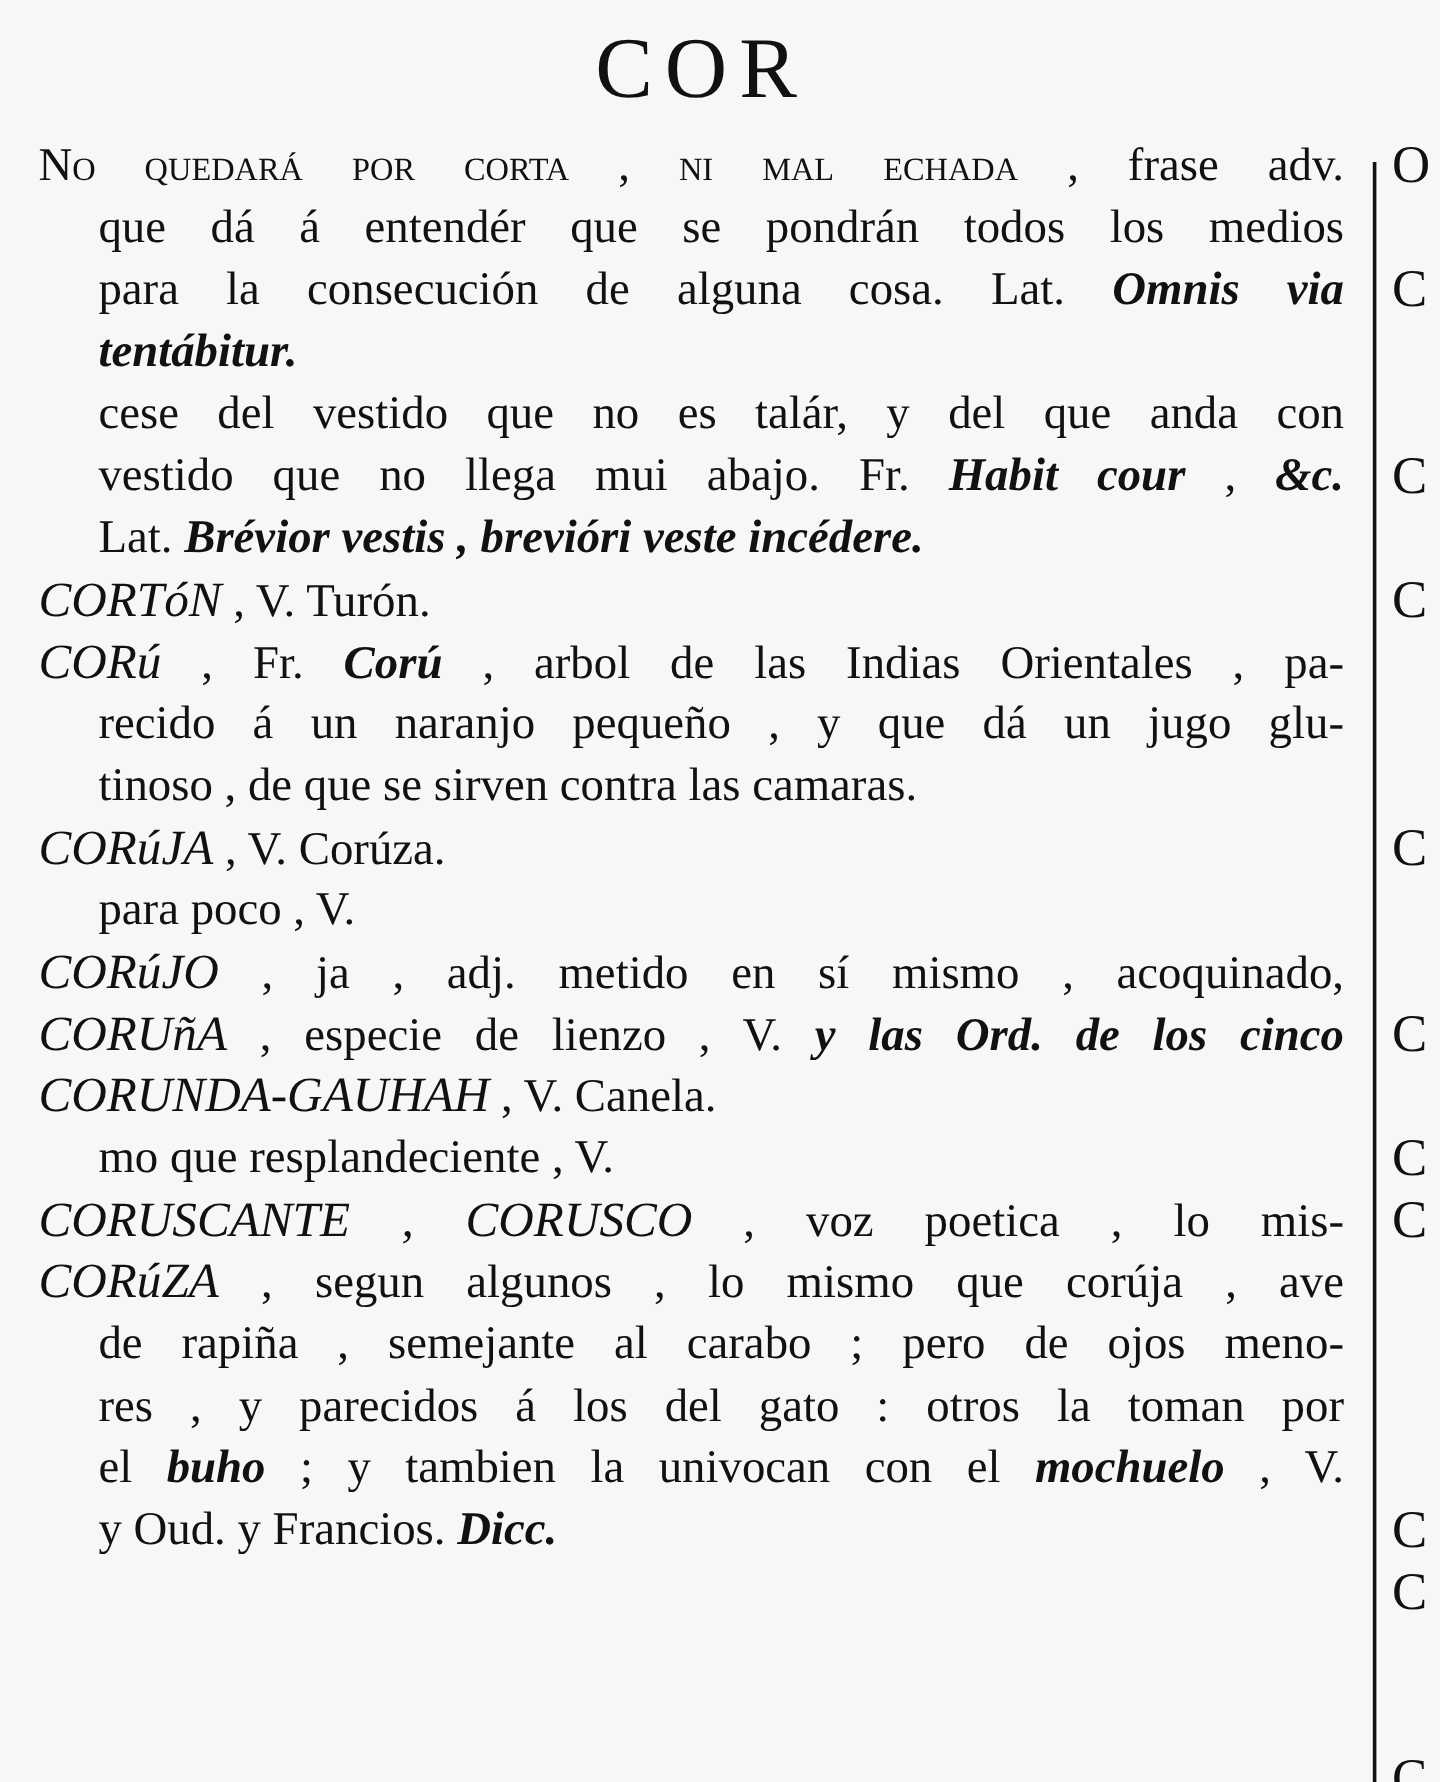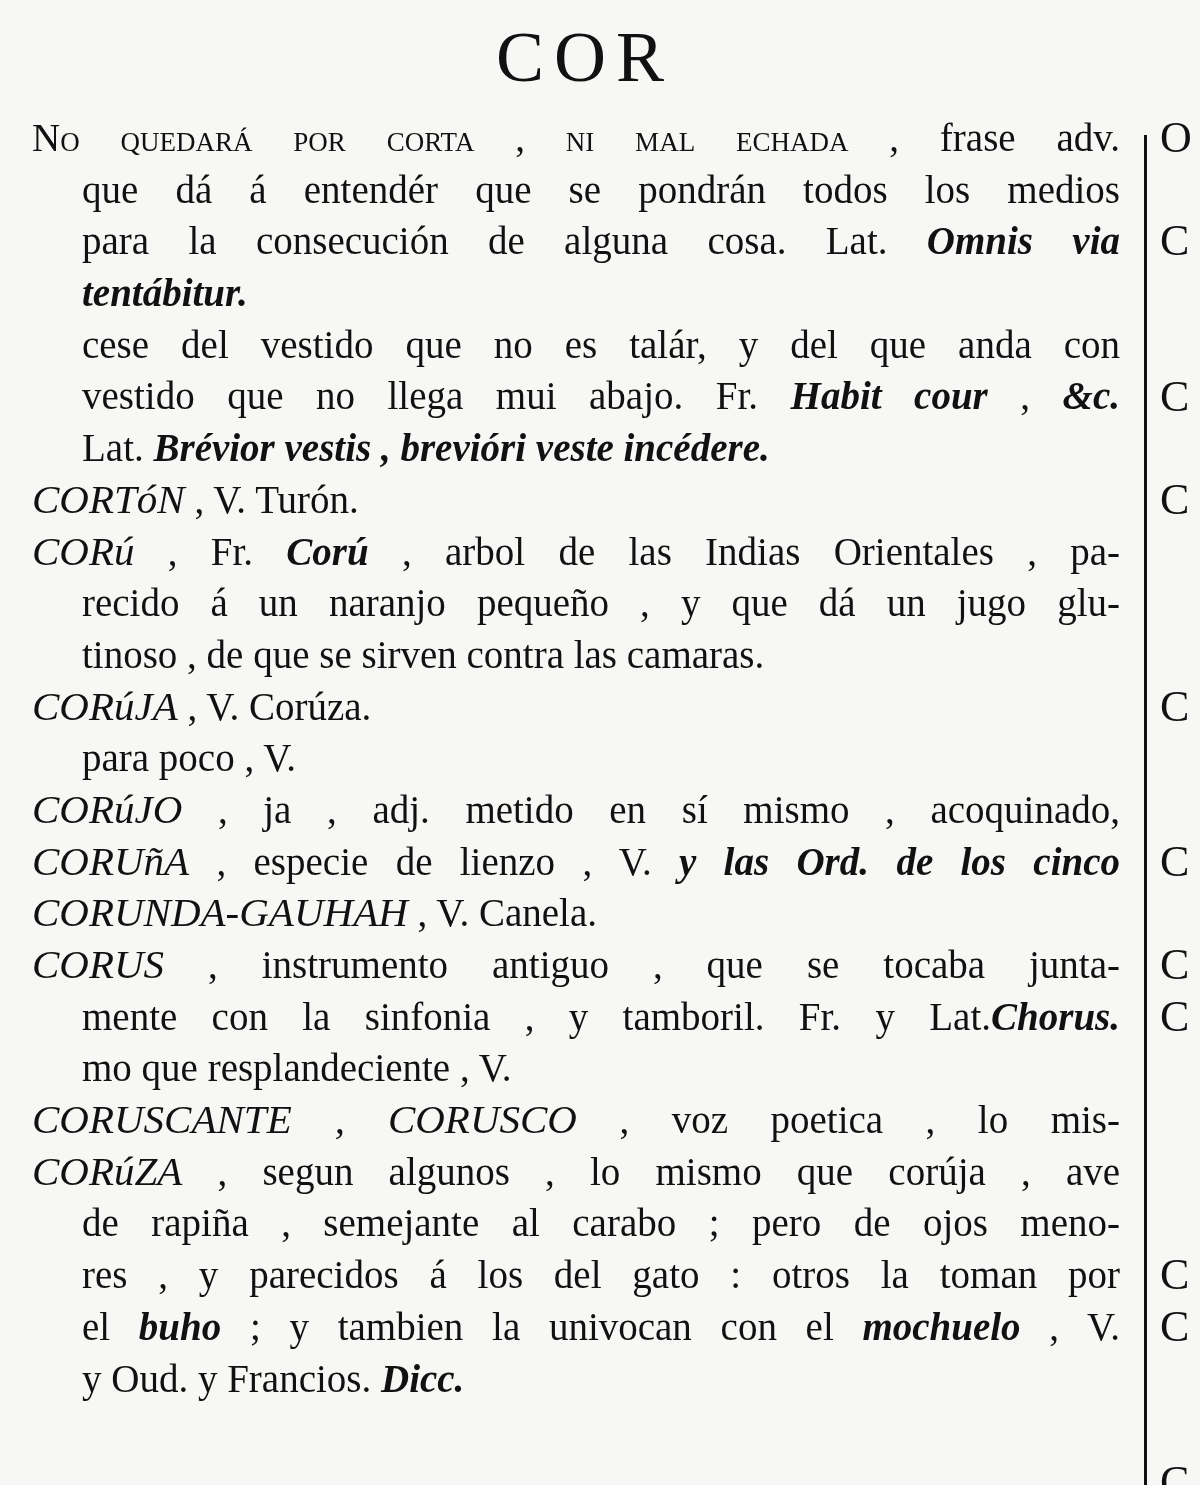--- a/index.html
+++ b/index.html
@@ -98,24 +98,20 @@
       <div class="line indent last"><span>para poco , V.</span></div>
       <div class="line"><span class="hw">CORúJO</span><span> , ja , adj. metido en sí mismo , acoquinado,</span></div>
     </div>
     <div>
       <div class="line"><span class="hw">CORUñA</span><span> , especie de lienzo , V. </span><span class="it">y las Ord. de los cinco</span></div>
     </div>
     <div>
       <div class="line last"><span class="hw">CORUNDA-GAUHAH</span><span> , V. Canela.</span></div>
     </div>
     <div>
-      <div class="line"><span class="hw">CORUS</span><span> , instrumento antiguo , que se tocaba junta-</span></div>
-      <div class="line indent"><span>mente con la sinfonia , y tamboril. Fr. y Lat.</span><span class="it">Chorus.</span></div>
-    </div>
-    <div>
       <div class="line indent last"><span>mo que resplandeciente , V.</span></div>
       <div class="line"><span class="hw">CORUSCANTE , CORUSCO</span><span> , voz poetica , lo mis-</span></div>
     </div>
     <div>
       <div class="line"><span class="hw">CORúZA</span><span> , segun algunos , lo mismo que corúja , ave</span></div>
       <div class="line indent"><span>de rapiña , semejante al carabo ; pero de ojos meno-</span></div>
       <div class="line indent"><span>res , y parecidos á los del gato : otros la toman por</span></div>
       <div class="line indent"><span>el </span><span class="it">buho</span><span> ; y tambien la univocan con el </span><span class="it">mochuelo</span><span> , V.</span></div>
       <div class="line indent last"><span>y Oud. y Francios. </span><span class="it">Dicc.</span></div>
     </div>

